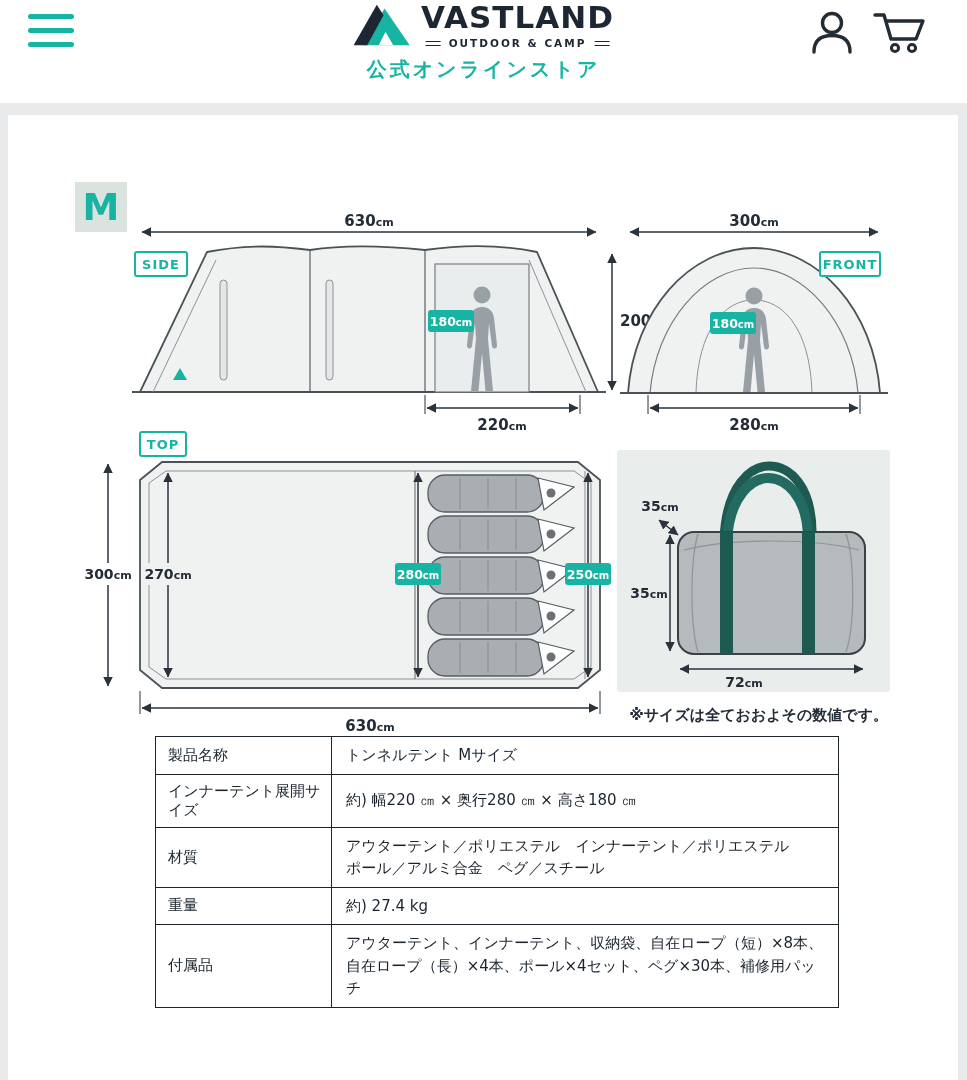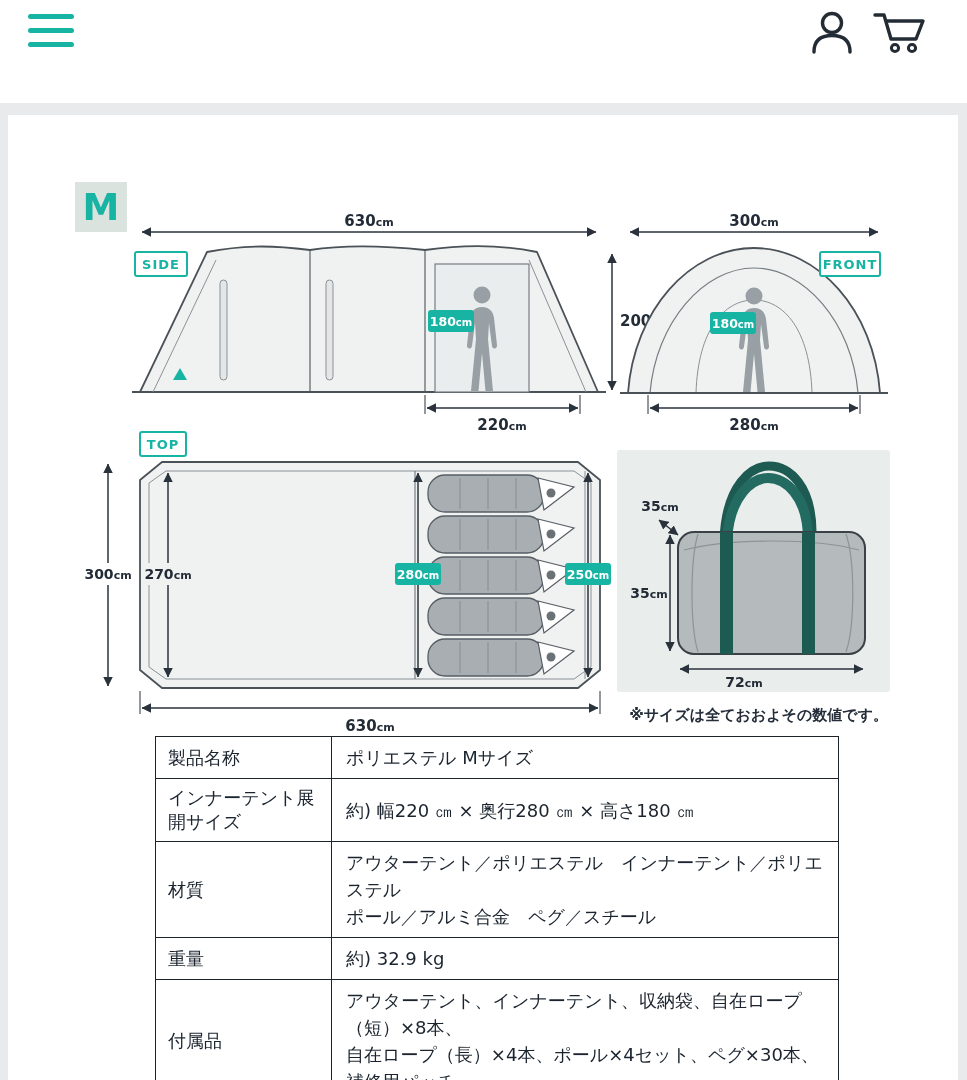--- a/index.html
+++ b/index.html
@@ -38,34 +38,52 @@
   .diagram-svg{display:block;margin-top:65px;}
   .unit{font-size:11px;font-weight:bold;}
   .dim-text{font-size:15px;font-weight:bold;fill:var(--ink);}
   .dim-text-sm{font-size:14px;font-weight:bold;fill:var(--ink);}
   .badge-text{font-size:12.5px;font-weight:bold;fill:#ffffff;}
   .view-label-text{font-size:13px;font-weight:bold;fill:var(--teal);letter-spacing:1px;}
   .dim-line{stroke:var(--line);stroke-width:1.5;}
   .ext-line{stroke:var(--line);stroke-width:1;}
   
   .spec-table{margin:2px 0 0 147px;width:684px;border-collapse:collapse;table-layout:fixed;}
-  .spec-table td{border:1.6px solid #1c232b;font-size:18px;color:#1b242e;vertical-align:middle;}
+  .spec-table td{border:1.6px solid #1c232b;font-size:15px;color:#1b242e;vertical-align:middle;}
   .spec-table td.lbl{width:176px;padding:7px 6px 7px 12px;}
   .spec-table td.val{padding:7px 8px 7px 14px;white-space:pre-line;line-height:1.5;}
 </style>
 </head>
 <body>
 
 <div class="header">
   <div class="hamburger">
     <div class="bar"></div>
     <div class="bar"></div>
     <div class="bar"></div>
   </div>
 
+  <div class="logo-wrap">
+    <div class="logo-row">
+      <svg width="58" height="46" viewBox="0 0 60 46">
+        <path d="M10 44 L32 6 L58 44 Z" fill="#17b3a3"></path>
+        <path d="M0 44 L24 2 L31 13 L14 44 Z" fill="#1d2733"></path>
+        <path d="M26 44 L33 30 L41 44 Z" fill="#ffffff"></path>
+      </svg>
+      <div class="brand-col">
+        <div class="brand-name">VASTLAND</div>
+        <div class="tagline-row">
+          <span class="dbl-line"></span>
+          <span class="tagline">OUTDOOR &amp; CAMP</span>
+          <span class="dbl-line"></span>
+        </div>
+      </div>
+    </div>
+    <div class="store-label">公式オンラインストア</div>
+  </div>
 
   <div class="header-icons">
     <svg class="hicon" width="46" height="48" viewBox="0 0 46 48">
       <circle cx="23" cy="15" r="9.5" fill="none" stroke="#232b34" stroke-width="3.4"></circle>
       <path d="M5 44 C5 31 13 27.5 23 27.5 C33 27.5 41 31 41 44" fill="none" stroke="#232b34" stroke-width="3.4" stroke-linecap="round"></path>
     </svg>
     <svg class="hicon" width="54" height="48" viewBox="0 0 54 48">
       <path d="M2 7 L11 7 L18 31 L43 31 L50 13 L14 13" fill="none" stroke="#232b34" stroke-width="3.4" stroke-linejoin="round" stroke-linecap="round"></path>
       <circle cx="22" cy="40" r="3.6" fill="none" stroke="#232b34" stroke-width="3"></circle>
       <circle cx="39" cy="40" r="3.6" fill="none" stroke="#232b34" stroke-width="3"></circle>
@@ -256,34 +274,34 @@
       <text class="dim-text-sm" x="736" y="507" text-anchor="middle"><tspan>72</tspan><tspan class="unit">cm</tspan></text>
     </g>
 
     <text x="880" y="540" text-anchor="end" font-size="15" font-weight="bold" fill="#242d39">※サイズは全ておおよその数値です。</text>
   </svg>
 
   <table class="spec-table">
     <tbody>
       <tr>
         <td class="lbl">製品名称</td>
-        <td class="val">ポリエステル Mサイズ</td>
+        <td class="val">トンネルテント Mサイズ</td>
       </tr>
       <tr>
         <td class="lbl">インナーテント展開サイズ</td>
         <td class="val">約) 幅220 ㎝ × 奥行280 ㎝ × 高さ180 ㎝</td>
       </tr>
       <tr>
         <td class="lbl">材質</td>
         <td class="val">アウターテント／ポリエステル　インナーテント／ポリエステル
 ポール／アルミ合金　ペグ／スチール</td>
       </tr>
       <tr>
         <td class="lbl">重量</td>
-        <td class="val">約) 32.9 kg</td>
+        <td class="val">約) 27.4 kg</td>
       </tr>
       <tr>
         <td class="lbl">付属品</td>
         <td class="val">アウターテント、インナーテント、収納袋、自在ロープ（短）×8本、
 自在ロープ（長）×4本、ポール×4セット、ペグ×30本、補修用パッチ</td>
       </tr>
     </tbody>
   </table>
 </div>
 

